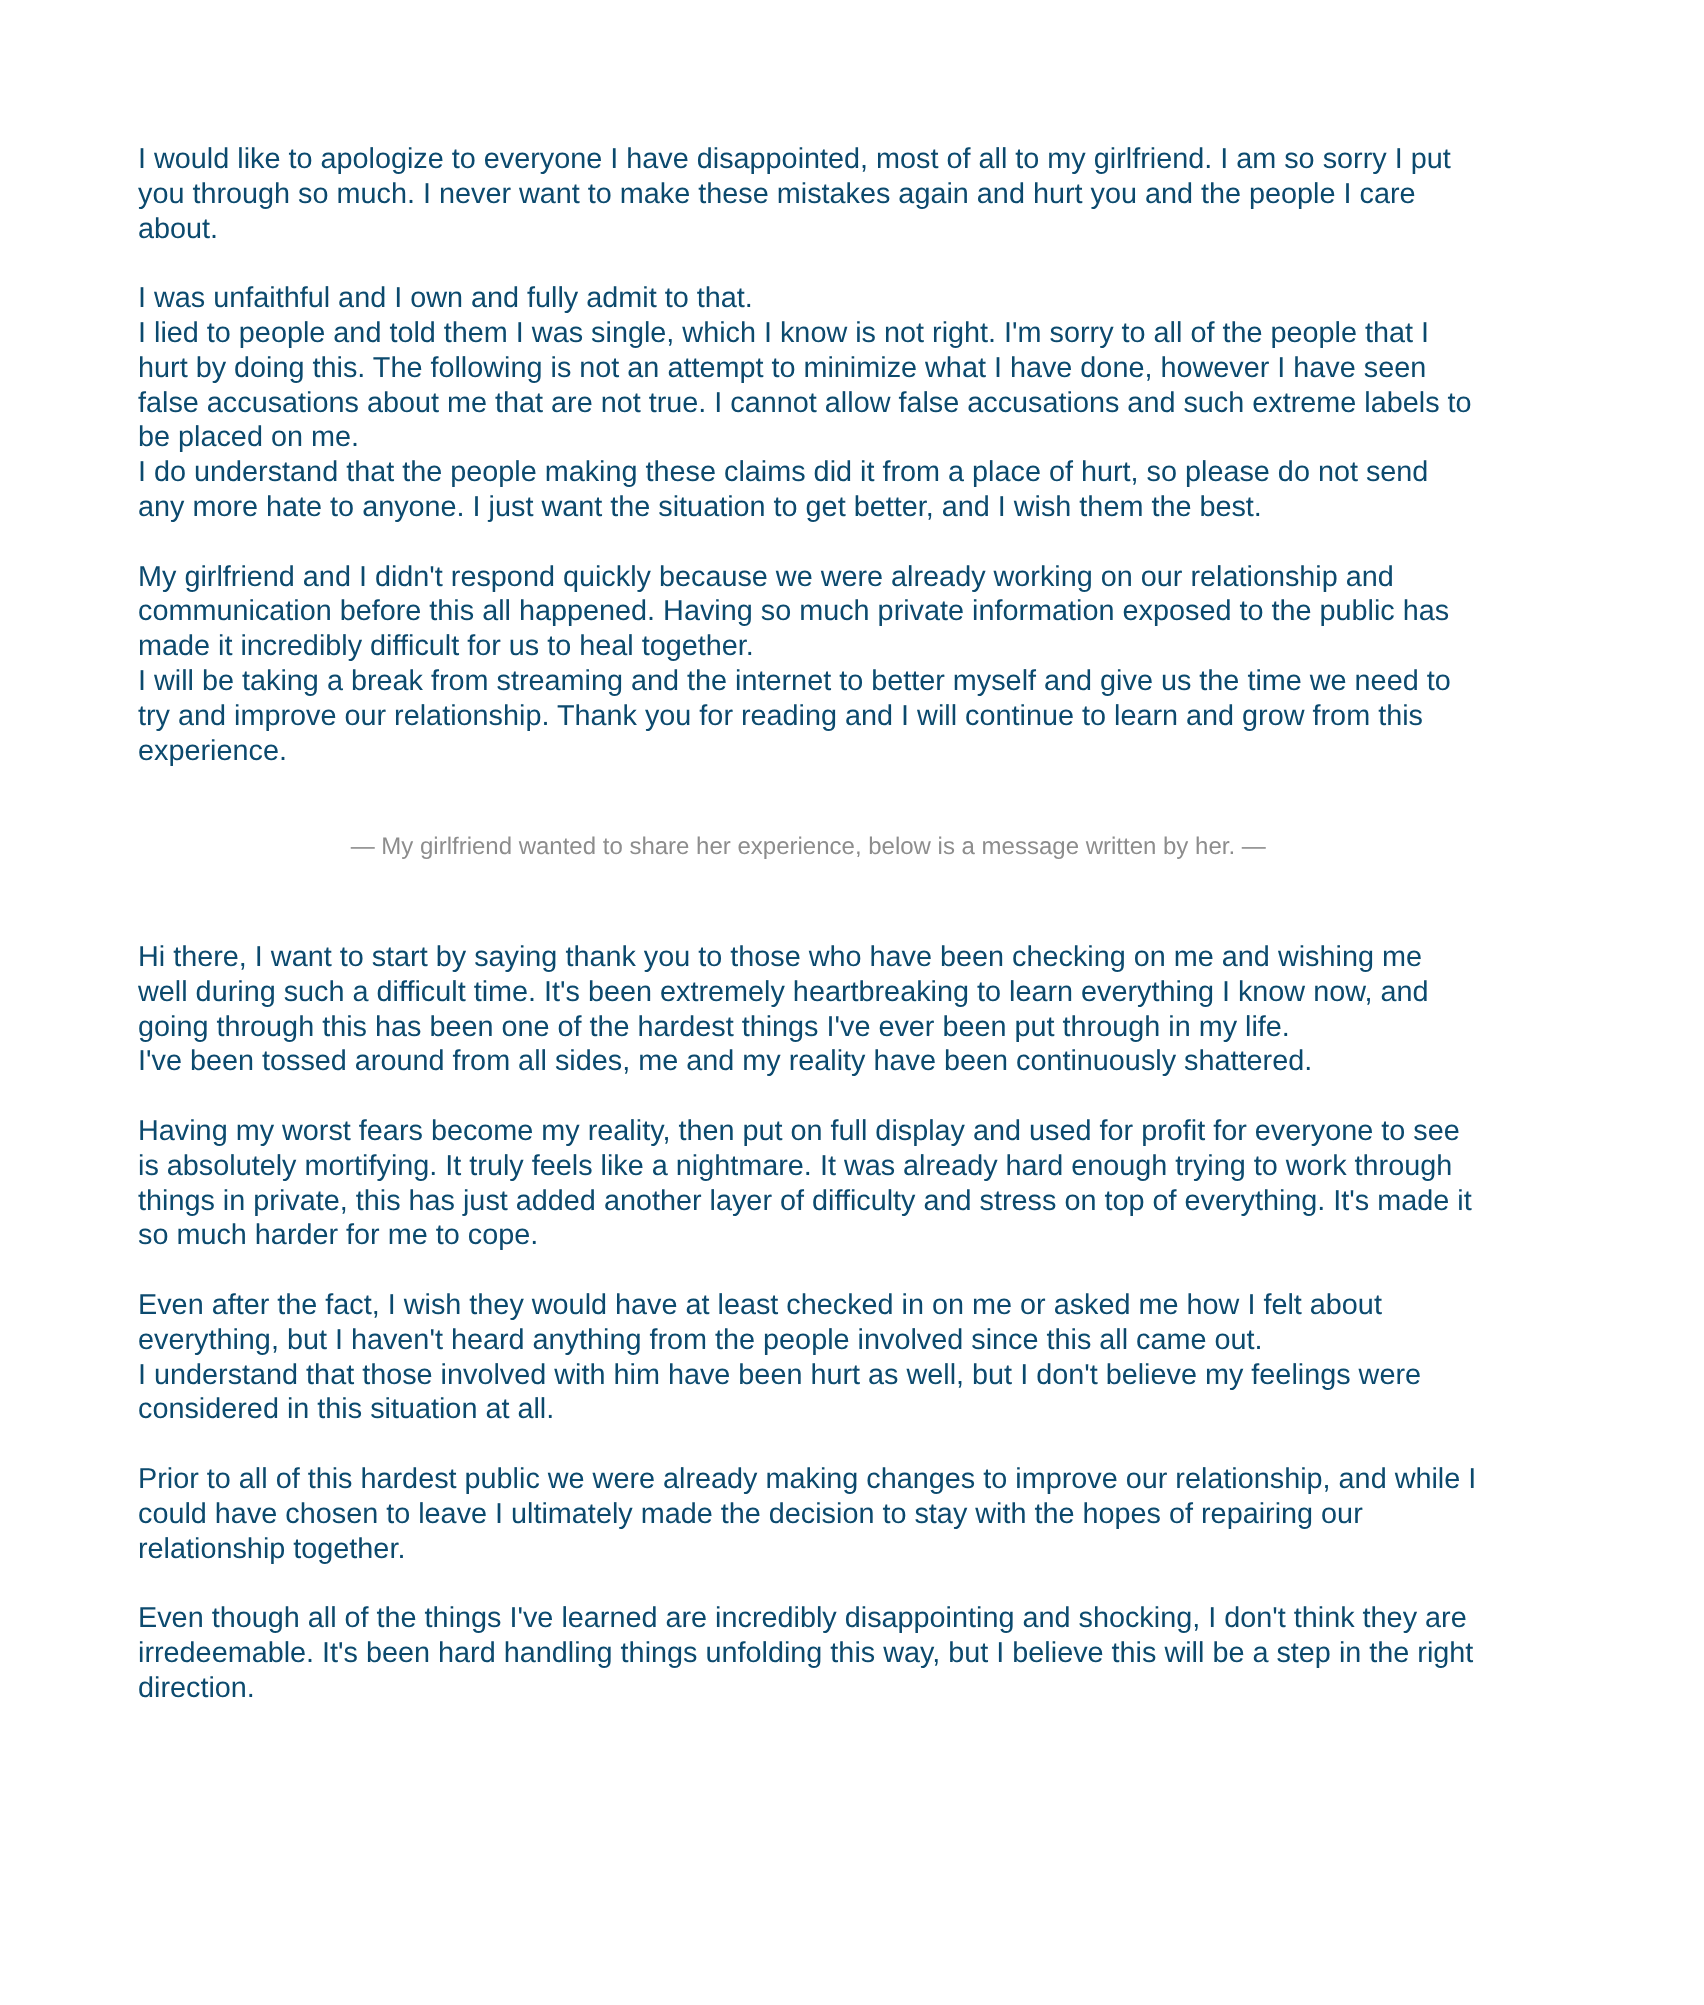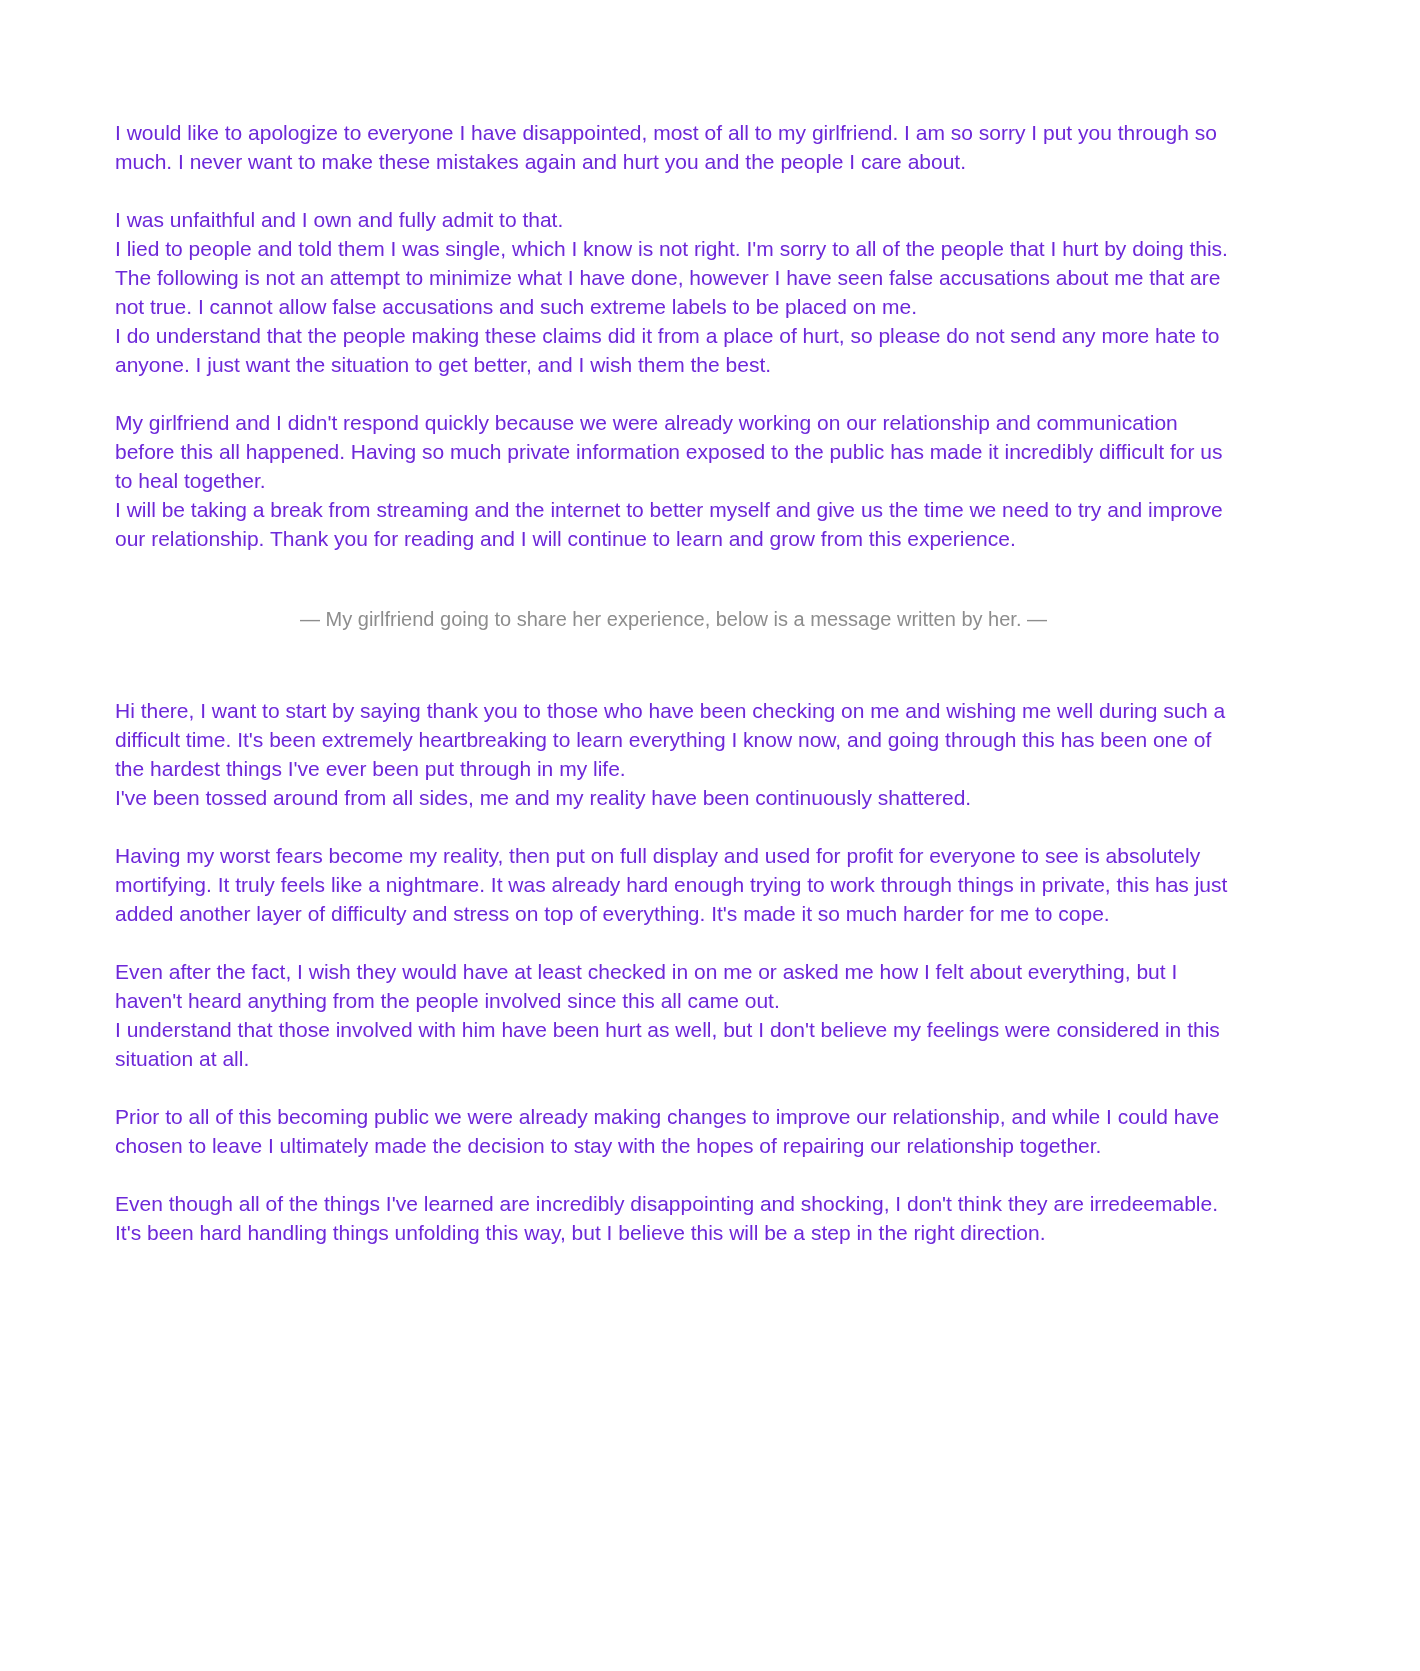--- a/index.html
+++ b/index.html
@@ -9,25 +9,25 @@
   body {
     width: 1420px;
     min-height: 1671px;
     font-family: "Liberation Sans", sans-serif;
     color: #333333;
   }
   .page {
     padding: 118px 188px 80px 115px;
   }
   .para {
-    font-size: 21px;
+    font-size: 24px;
     line-height: 29px;
     white-space: pre-wrap;
     margin-bottom: 29px;
-    color: #6d28d9;
+    color: #0c4a6e;
     font-weight: 400;
   }
   .para:last-child {
     margin-bottom: 0;
   }
   .divider {
     font-size: 20px;
     line-height: 29px;
     text-align: center;
     color: #8d8d8d;
@@ -40,22 +40,22 @@
 <body>
 
 <div class="page">
   <p class="para">I would like to apologize to everyone I have disappointed, most of all to my girlfriend. I am so sorry I put you through so much. I never want to make these mistakes again and hurt you and the people I care about.</p>
   <p class="para">I was unfaithful and I own and fully admit to that.
 I lied to people and told them I was single, which I know is not right. I'm sorry to all of the people that I hurt by doing this. The following is not an attempt to minimize what I have done, however I have seen false accusations about me that are not true. I cannot allow false accusations and such extreme labels to be placed on me.
 I do understand that the people making these claims did it from a place of hurt, so please do not send any more hate to anyone. I just want the situation to get better, and I wish them the best.</p>
   <p class="para">My girlfriend and I didn't respond quickly because we were already working on our relationship and communication before this all happened. Having so much private information exposed to the public has made it incredibly difficult for us to heal together.
 I will be taking a break from streaming and the internet to better myself and give us the time we need to try and improve our relationship. Thank you for reading and I will continue to learn and grow from this experience.</p>
 
-  <p class="divider">— My girlfriend going to share her experience, below is a message written by her. —</p>
+  <p class="divider">— My girlfriend wanted to share her experience, below is a message written by her. —</p>
 
   <p class="para">Hi there, I want to start by saying thank you to those who have been checking on me and wishing me well during such a difficult time. It's been extremely heartbreaking to learn everything I know now, and going through this has been one of the hardest things I've ever been put through in my life.
 I've been tossed around from all sides, me and my reality have been continuously shattered.</p>
   <p class="para">Having my worst fears become my reality, then put on full display and used for profit for everyone to see is absolutely mortifying. It truly feels like a nightmare. It was already hard enough trying to work through things in private, this has just added another layer of difficulty and stress on top of everything. It's made it so much harder for me to cope.</p>
   <p class="para">Even after the fact, I wish they would have at least checked in on me or asked me how I felt about everything, but I haven't heard anything from the people involved since this all came out.
 I understand that those involved with him have been hurt as well, but I don't believe my feelings were considered in this situation at all.</p>
-  <p class="para">Prior to all of this becoming public we were already making changes to improve our relationship, and while I could have chosen to leave I ultimately made the decision to stay with the hopes of repairing our relationship together.</p>
+  <p class="para">Prior to all of this hardest public we were already making changes to improve our relationship, and while I could have chosen to leave I ultimately made the decision to stay with the hopes of repairing our relationship together.</p>
   <p class="para">Even though all of the things I've learned are incredibly disappointing and shocking, I don't think they are irredeemable. It's been hard handling things unfolding this way, but I believe this will be a step in the right direction.</p>
 </div>
 
 </body></html>

